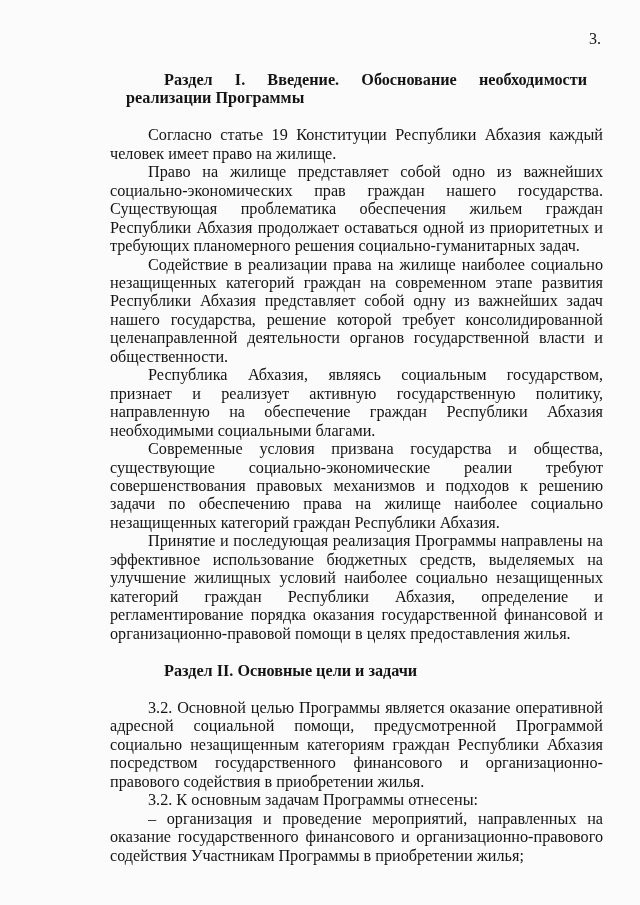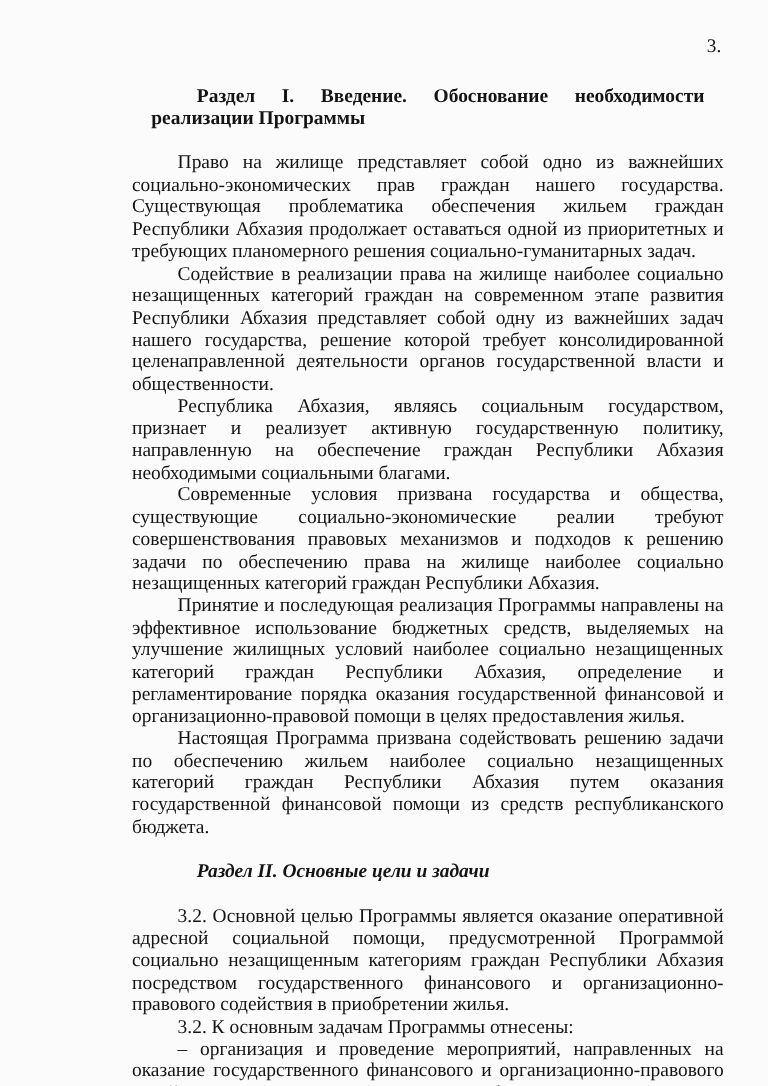--- a/index.html
+++ b/index.html
@@ -24,40 +24,40 @@
     line-height: 18.45px;
   }
   .heading {
     font-weight: bold;
     text-align: justify;
     text-align-last: left;
     text-indent: 38px;
     margin: 16px;
   }
   .heading.h1 { margin-bottom: 18.45px; }
-  .heading.h2 { margin-top: 19px; margin-bottom: 18.45px; font-style: italic; }
+  .heading.h2 { margin-top: 19px; margin-bottom: 18.45px; }
   p.para {
     margin: 0;
     text-align: justify;
     text-indent: 38px;
   }
 </style>
 </head>
 <body>
 
 <div class="page-num">3.</div>
 
 <div class="content">
   <div class="heading h1">Раздел I. Введение. Обоснование необходимости реализации Программы</div>
 
+  <p class="para">Согласно статье 19 Конституции Республики Абхазия каждый человек имеет право на жилище.</p>
   <p class="para">Право на жилище представляет собой одно из важнейших социально-экономических прав граждан нашего государства. Существующая проблематика обеспечения жильем граждан Республики Абхазия продолжает оставаться одной из приоритетных и требующих планомерного решения социально-гуманитарных задач.</p>
   <p class="para">Содействие в реализации права на жилище наиболее социально незащищенных категорий граждан на современном этапе развития Республики Абхазия представляет собой одну из важнейших задач нашего государства, решение которой требует консолидированной целенаправленной деятельности органов государственной власти и общественности.</p>
   <p class="para">Республика Абхазия, являясь социальным государством, признает и реализует активную государственную политику, направленную на обеспечение граждан Республики Абхазия необходимыми социальными благами.</p>
   <p class="para">Современные условия призвана государства и общества, существующие социально-экономические реалии требуют совершенствования правовых механизмов и подходов к решению задачи по обеспечению права на жилище наиболее социально незащищенных категорий граждан Республики Абхазия.</p>
   <p class="para">Принятие и последующая реализация Программы направлены на эффективное использование бюджетных средств, выделяемых на улучшение жилищных условий наиболее социально незащищенных категорий граждан Республики Абхазия, определение и регламентирование порядка оказания государственной финансовой и организационно-правовой помощи в целях предоставления жилья.</p>
-  <p class="para">Настоящая Программа призвана содействовать решению задачи по обеспечению жильем наиболее социально незащищенных категорий граждан Республики Абхазия путем оказания государственной финансовой помощи из средств республиканского бюджета.</p>
 
   <div class="heading h2">Раздел II. Основные цели и задачи</div>
 
   <p class="para">3.2. Основной целью Программы является оказание оперативной адресной социальной помощи, предусмотренной Программой социально незащищенным категориям граждан Республики Абхазия посредством государственного финансового и организационно-правового содействия в приобретении жилья.</p>
   <p class="para">3.2. К основным задачам Программы отнесены:</p>
   <p class="para">– организация и проведение мероприятий, направленных на оказание государственного финансового и организационно-правового содействия Участникам Программы в приобретении жилья;</p>
 </div>
 
 </body></html>

